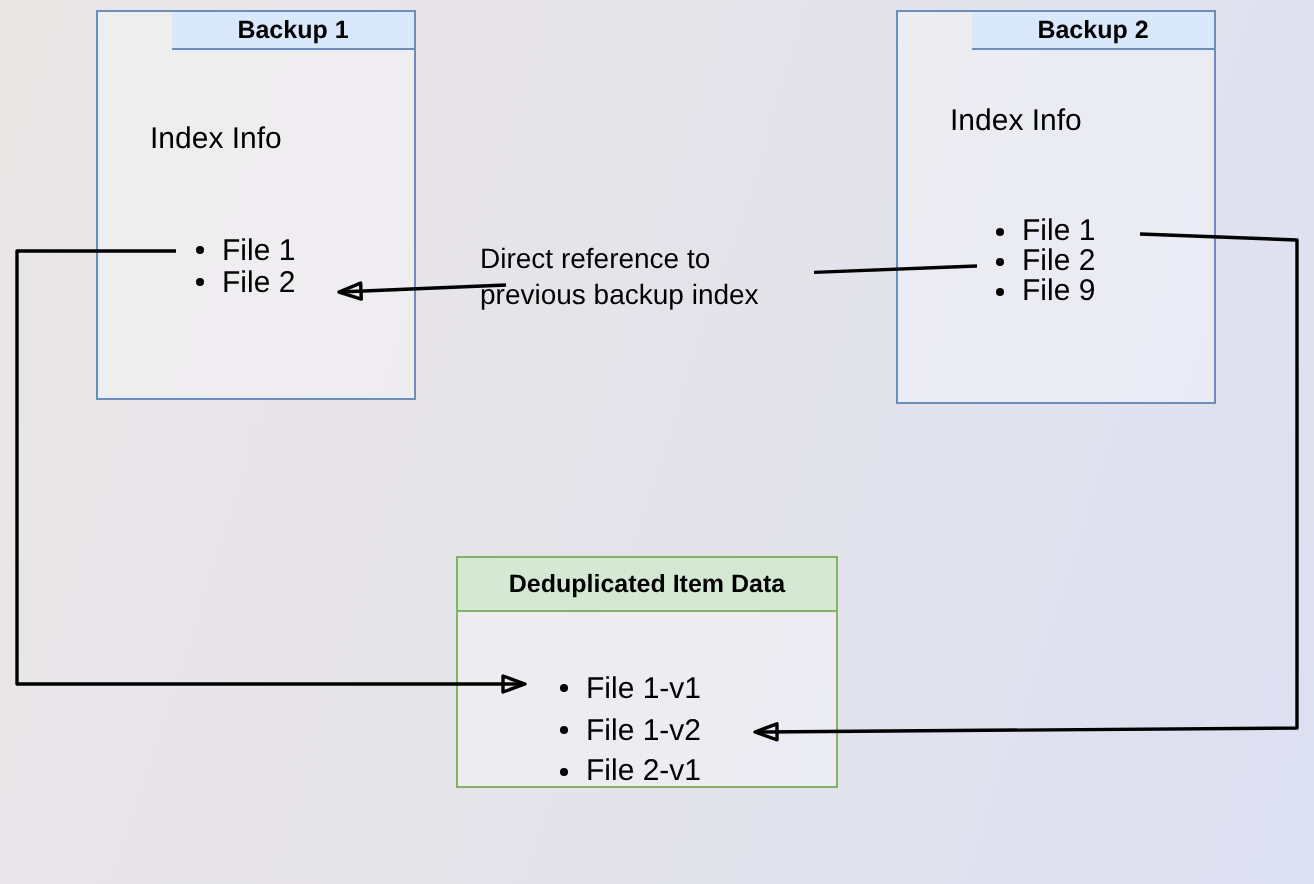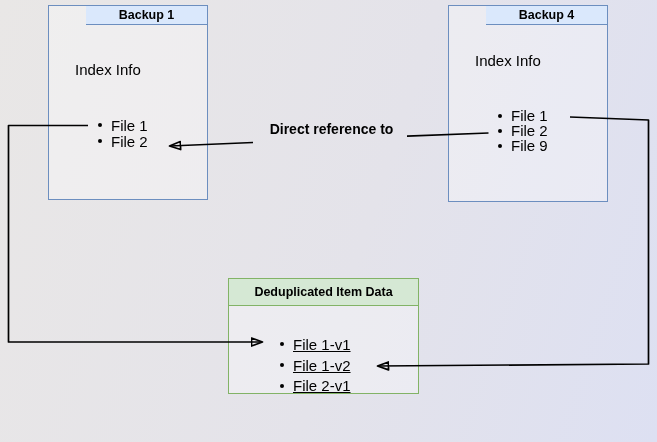--- a/index.html
+++ b/index.html
@@ -24,24 +24,24 @@
   .label { position:absolute; z-index:2; }
   #b1-index { left:75px;  top:61px; font-size:15px; line-height:17px; }
   #b2-index { left:475px; top:52px; font-size:15px; line-height:17px; }
 
   .list { position:absolute; z-index:2; }
   .list .row { display:flex; align-items:center; }
   .dot { width:4px; height:4px; border-radius:50%; background:#000; margin-right:9px; flex:none; }
   .txt { font-size:15px; white-space:nowrap; }
   #b1-list { left:98px;  top:117px; } #b1-list .row { height:16px; }
   #b2-list { left:498px; top:108px; } #b2-list .row { height:15px; }
-  #dd-list { left:280px; top:334px;text-decoration:underline; } #dd-list .row { height:20.8px; }
+  #dd-list { left:280px; top:334px; } #dd-list .row { height:20.8px; }
 
-  #annotation { left:240px; top:121px; width:183px; text-align:center;
-                font-size:14px; line-height:17.5px; z-index:2;font-weight:bold; }
+  #annotation { left:240px; top:121px; width:183px; text-align:left;
+                font-size:14px; line-height:17.5px; z-index:2; }
 
   #connectors { position:absolute; left:0; top:0; width:657px; height:442px;
                 z-index:5; pointer-events:none; }
   #connectors path { fill:none; stroke:#000; stroke-width:1.7; stroke-linejoin:round; }
 </style>
 </head>
 <body>
 
 <div class="canvas">
 
@@ -54,21 +54,21 @@
       <span class="dot"></span>
       <span class="txt">File 1</span>
     </div>
     <div class="row">
       <span class="dot"></span>
       <span class="txt">File 2</span>
     </div>
   </div>
 
   <div class="node blue" id="backup2">
-    <div class="hdr">Backup 4</div>
+    <div class="hdr">Backup 2</div>
   </div>
   <div class="label" id="b2-index">Index Info</div>
   <div class="list" id="b2-list">
     <div class="row">
       <span class="dot"></span>
       <span class="txt">File 1</span>
     </div>
     <div class="row">
       <span class="dot"></span>
       <span class="txt">File 2</span>
@@ -92,20 +92,21 @@
       <span class="txt">File 1-v2</span>
     </div>
     <div class="row">
       <span class="dot"></span>
       <span class="txt">File 2-v1</span>
     </div>
   </div>
 
   <div class="label" id="annotation">
     <div>Direct reference to</div>
+    <div>previous backup index</div>
   </div>
 
   <svg id="connectors" viewBox="0 0 657 442" xmlns="http://www.w3.org/2000/svg">
     <defs>
       <marker id="arr" markerUnits="userSpaceOnUse" markerWidth="14" markerHeight="12" refX="11.5" refY="5" orient="auto">
         <path d="M1,1 L12,5 L1,9 Z" fill="#000" stroke="#000" stroke-width="1"></path>
       </marker>
     </defs>
     <path d="M88,125.5 L8.5,125.5 L8.5,342 L262,342" marker-end="url(#arr)"></path>
     <path d="M570,117 L648.5,120 L648.5,364 L378,366" marker-end="url(#arr)"></path>

